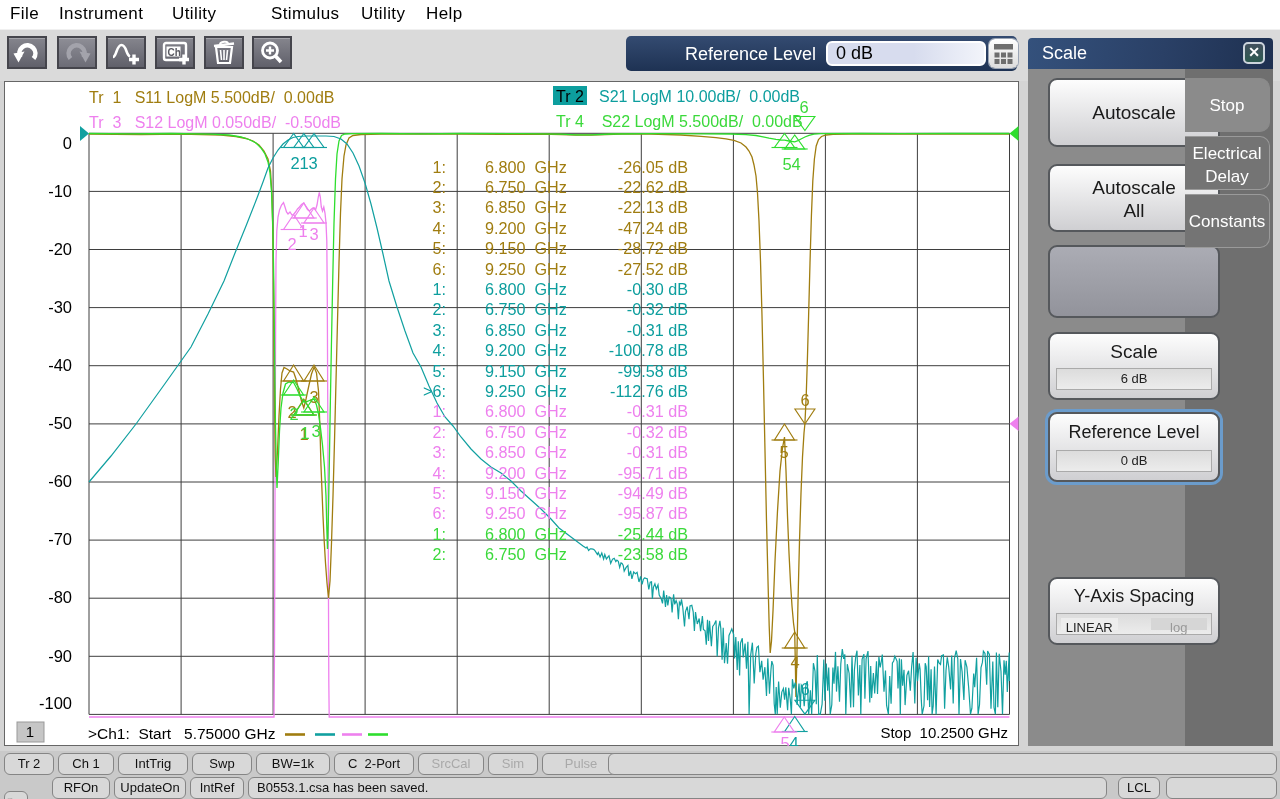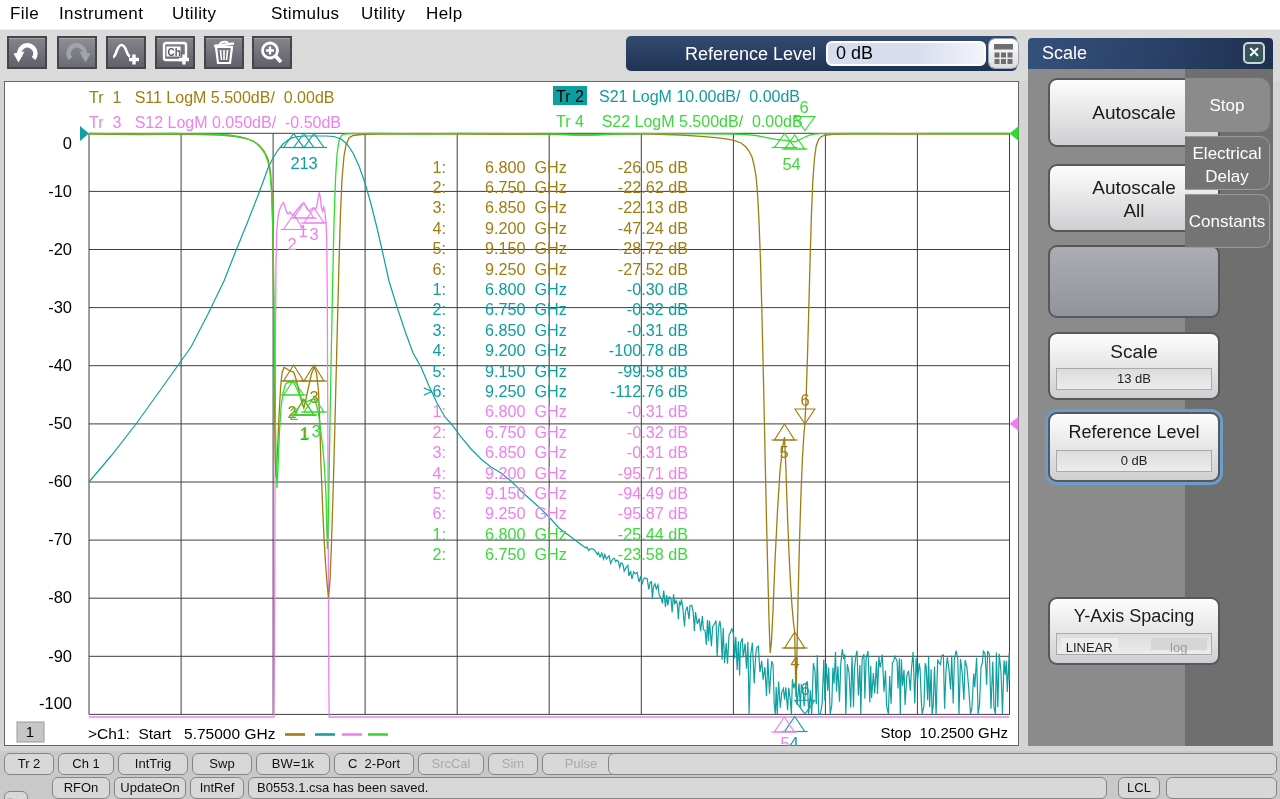--- a/index.html
+++ b/index.html
@@ -285,23 +285,23 @@
 <div id="panel">
   <div id="phead">
       <span class="t">Scale</span>
       <span class="x">✕</span>
     </div>
   <div id="pbody">
     <div id="pleft"></div>
     <div class="pbtn" style="top:9px;height:69px;line-height:65px;">Autoscale</div>
     <div class="pbtn" style="top:95px;height:68px;padding-top:10px;line-height:23px;">Autoscale<br>All</div>
     <div class="pbtn dis" style="top:176px;height:73px;"></div>
-    <div class="pbtn" style="top:263px;height:68px;padding-top:7px;">Scale<div class="val">13 dB</div></div>
+    <div class="pbtn" style="top:263px;height:68px;padding-top:7px;">Scale<div class="val">6 dB</div></div>
     <div class="pbtn sel" style="top:343px;height:70px;padding-top:8px;font-size:18px;white-space:nowrap;">Reference Level<div class="val">0 dB</div></div>
-    <div class="pbtn" style="top:508px;height:68px;padding-top:7px;font-size:18px;margin-top:20px;">Y-Axis Spacing<div class="val" style="padding:4px;display:flex;gap:33px;">
+    <div class="pbtn" style="top:508px;height:68px;padding-top:7px;font-size:18px;">Y-Axis Spacing<div class="val" style="padding:4px;display:flex;gap:33px;">
           <span style="flex:1;background:#ededed;color:#222;font-size:13px;">LINEAR</span>
           <span style="flex:1;background:#d6d6d6;color:#999;font-size:13px;">log</span>
         </div></div>
     <div class="tab on" style="top:9px;height:54px;line-height:54px;">Stop</div>
     <div class="tab" style="top:67px;height:54px;padding-top:5px;line-height:23px;">Electrical<br>Delay</div>
     <div class="tab" style="top:125px;height:54px;line-height:54px;">Constants</div>
   </div>
 </div>
 <div id="status">
   <div class="sbtn" style="left:4px;top:2px;width:50px;line-height:20px;">Tr 2</div>

